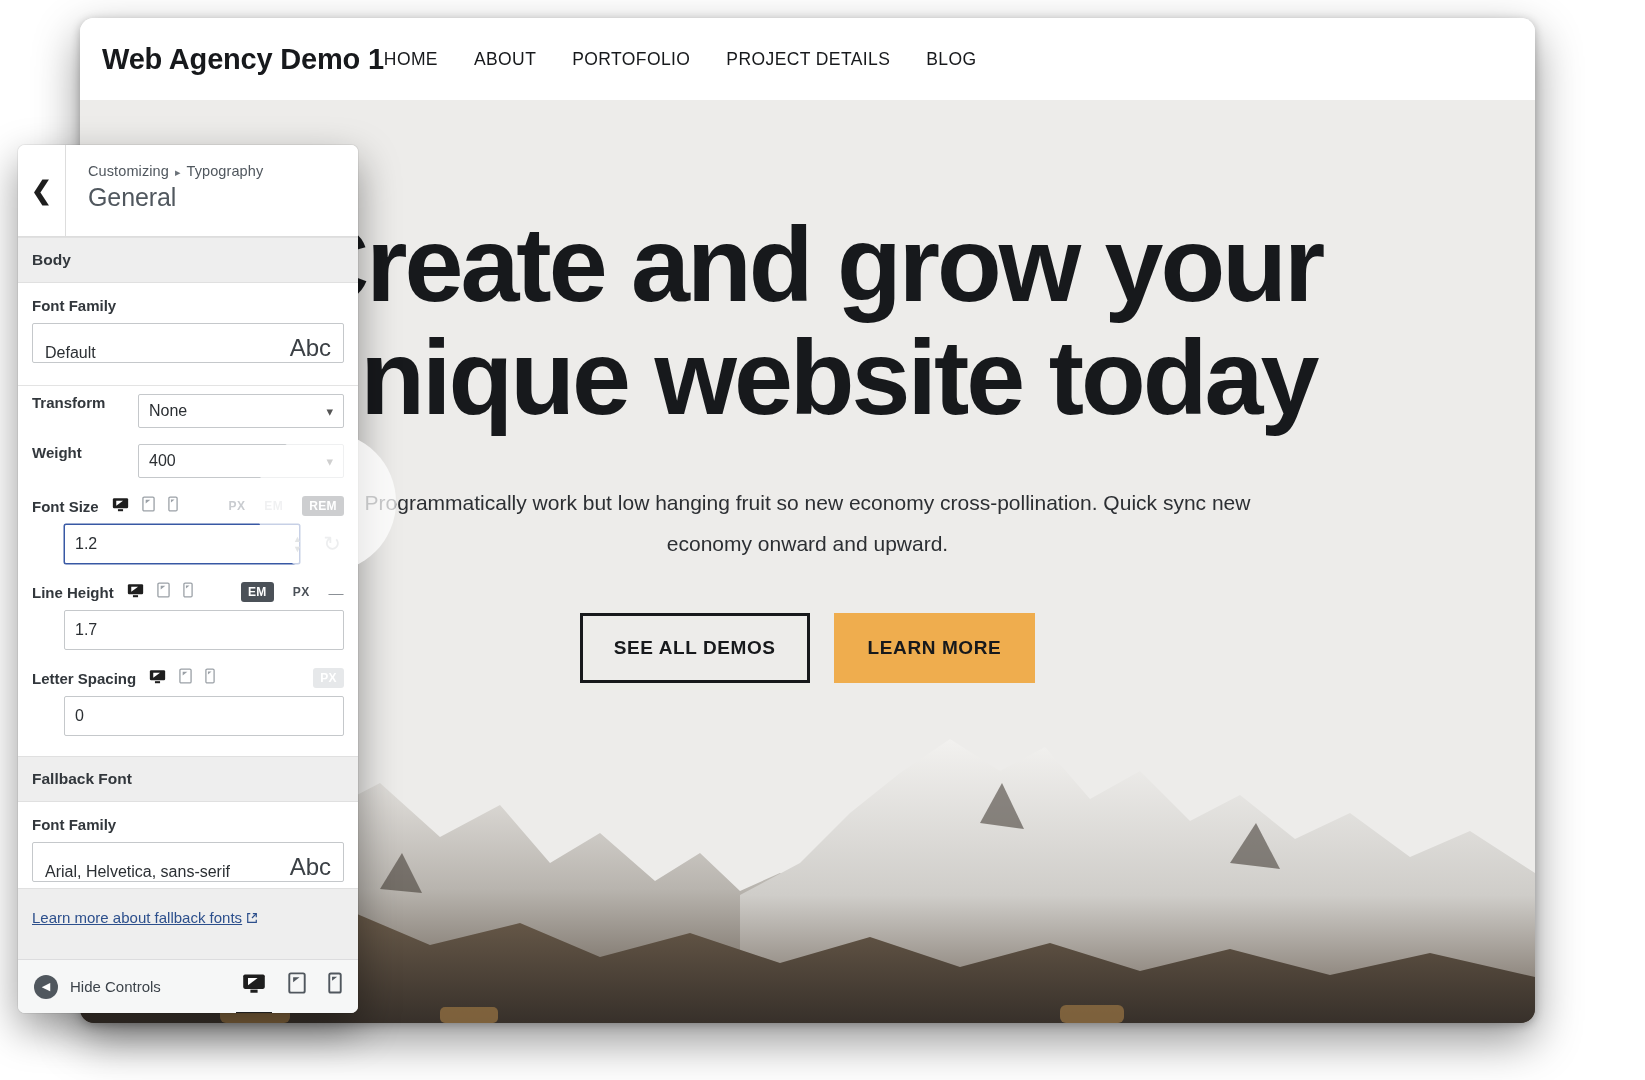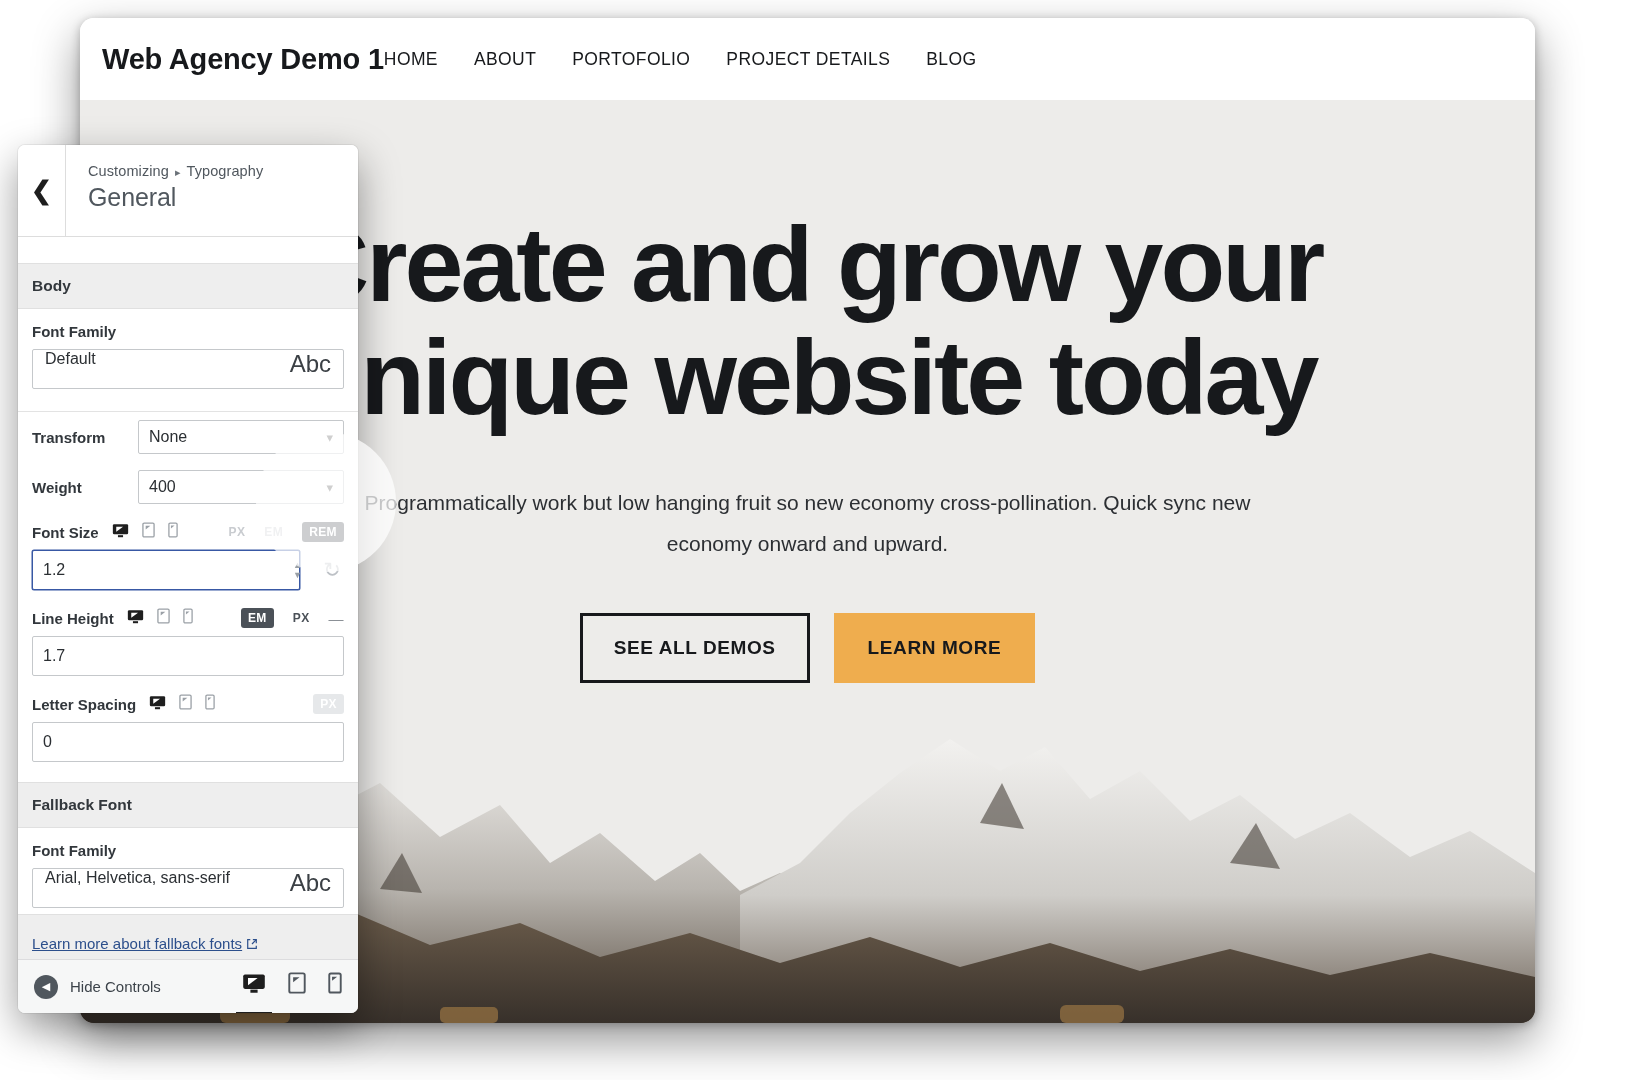--- a/index.html
+++ b/index.html
@@ -193,60 +193,59 @@
   }
 
   .section-head {
     background: #eeeeee;
     border-top: 1px solid #e0e0e0;
     border-bottom: 1px solid #e0e0e0;
     padding: 13px 14px;
     font-size: 15.5px;
     font-weight: bold;
     color: #32373c;
-    margin-top: 26px;
   }
 
   .field { padding: 14px 14px 6px; }
 
   .field-label {
     font-size: 15px;
     font-weight: bold;
     color: #32373c;
     margin-bottom: 9px;
     display: block;
   }
 
   .select-box {
     width: 100%;
     height: 40px;
     border: 1px solid #c5c8cb;
     background: #fff;
     display: flex;
-    align-items: flex-start;
+    align-items: flex-end;
     justify-content: space-between;
     padding: 0 12px;
     font-size: 16px;
     color: #2b2f33;
     cursor: pointer;
     border-radius: 2px;
   }
 
   .select-box .abc {
     font-size: 24px;
     color: #3b4045;
     font-weight: 400;
   }
 
   .divider { height: 1px; background: #e3e3e3; margin: 16px 0 0; }
 
   
   .row {
     display: flex;
-    align-items: center;
+    align-items: flex-start;
     padding: 8px 14px;
     gap: 10px;
   }
 
   .row-label {
     font-size: 15px;
     font-weight: bold;
     color: #32373c;
     white-space: nowrap;
   }
@@ -301,21 +300,21 @@
   .unit.dim { color: #c9ccd0; }
   .unit.dash { color: #8b9096; font-size: 15px; font-weight: 400; }
 
   .unit.boxdim {
     background: #e6e8ea;
     color: #ffffff;
     padding: 3px 7px;
     border-radius: 3px;
   }
 
-  .input-wrap { padding: 4px 14px 8px; display: flex; align-items: center; gap: 20px; }
+  .input-wrap { padding: 4px 14px 8px; display: flex; align-items: center; gap: 20px; margin-left: 32px; }
 
   .txt-input {
     flex: 1;
     height: 40px;
     border: 1px solid #c5c8cb;
     background: #fff;
     padding: 0 10px;
     font-size: 16px;
     color: #2b2f33;
     font-family: "Liberation Sans", sans-serif;

